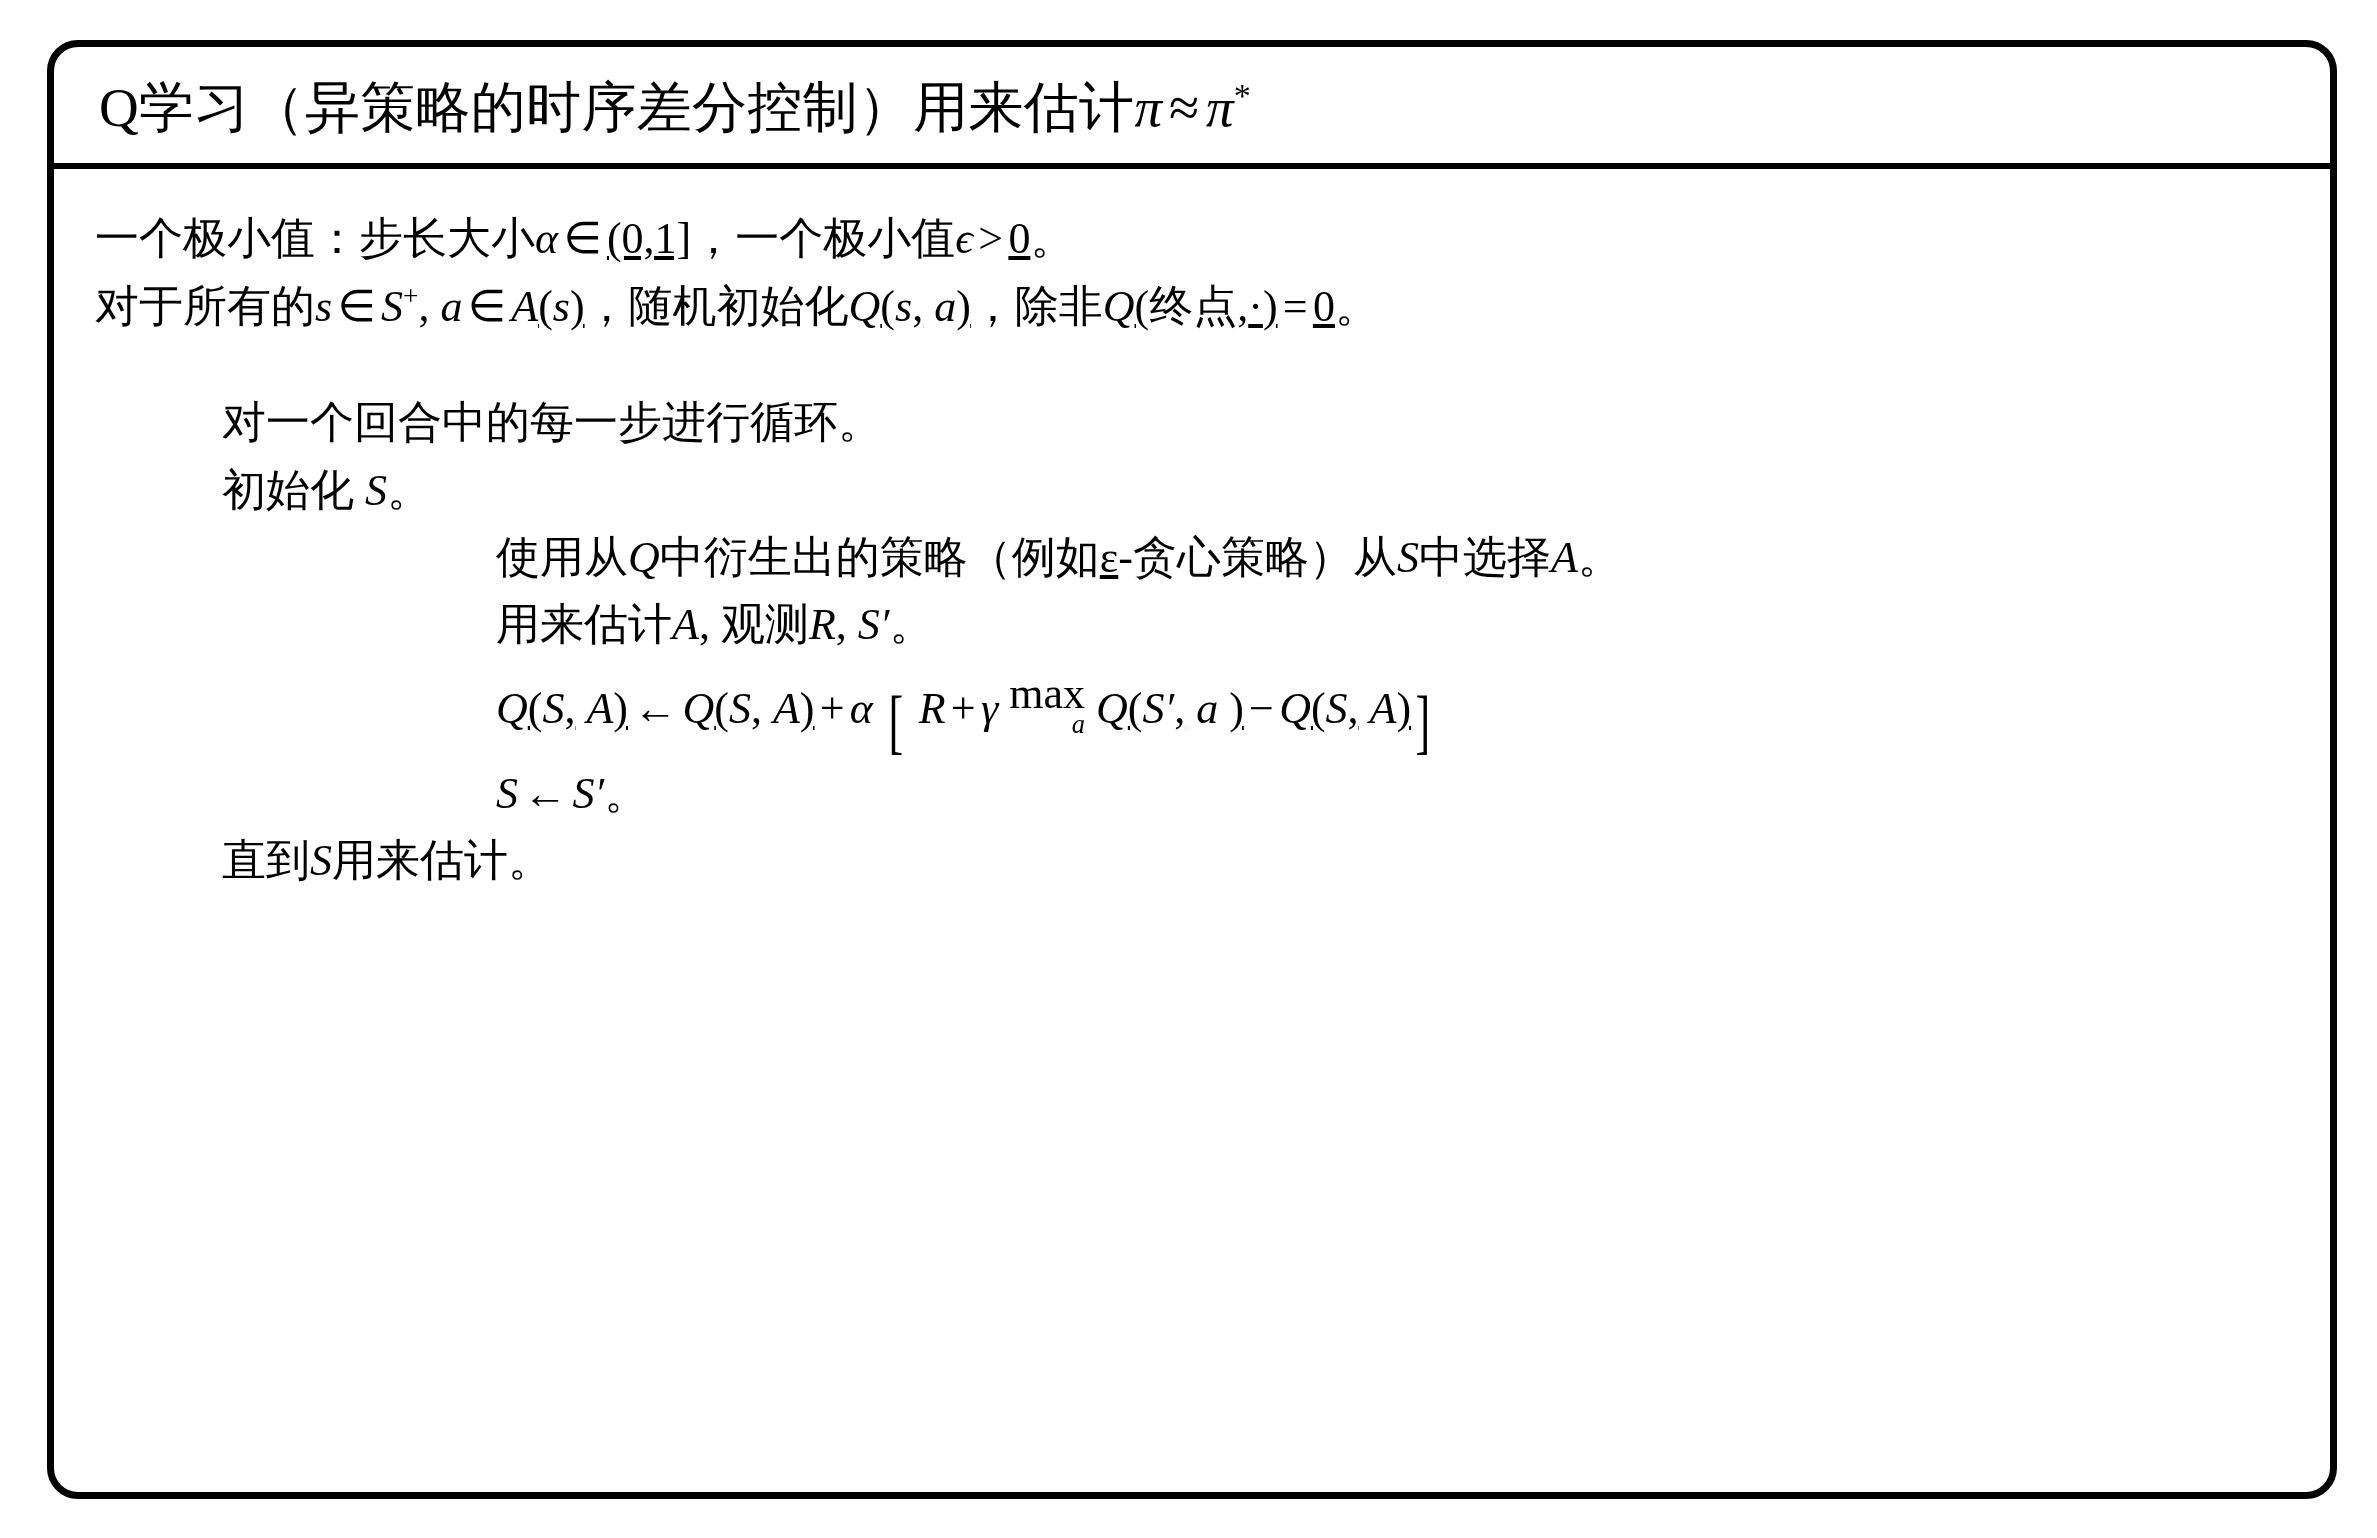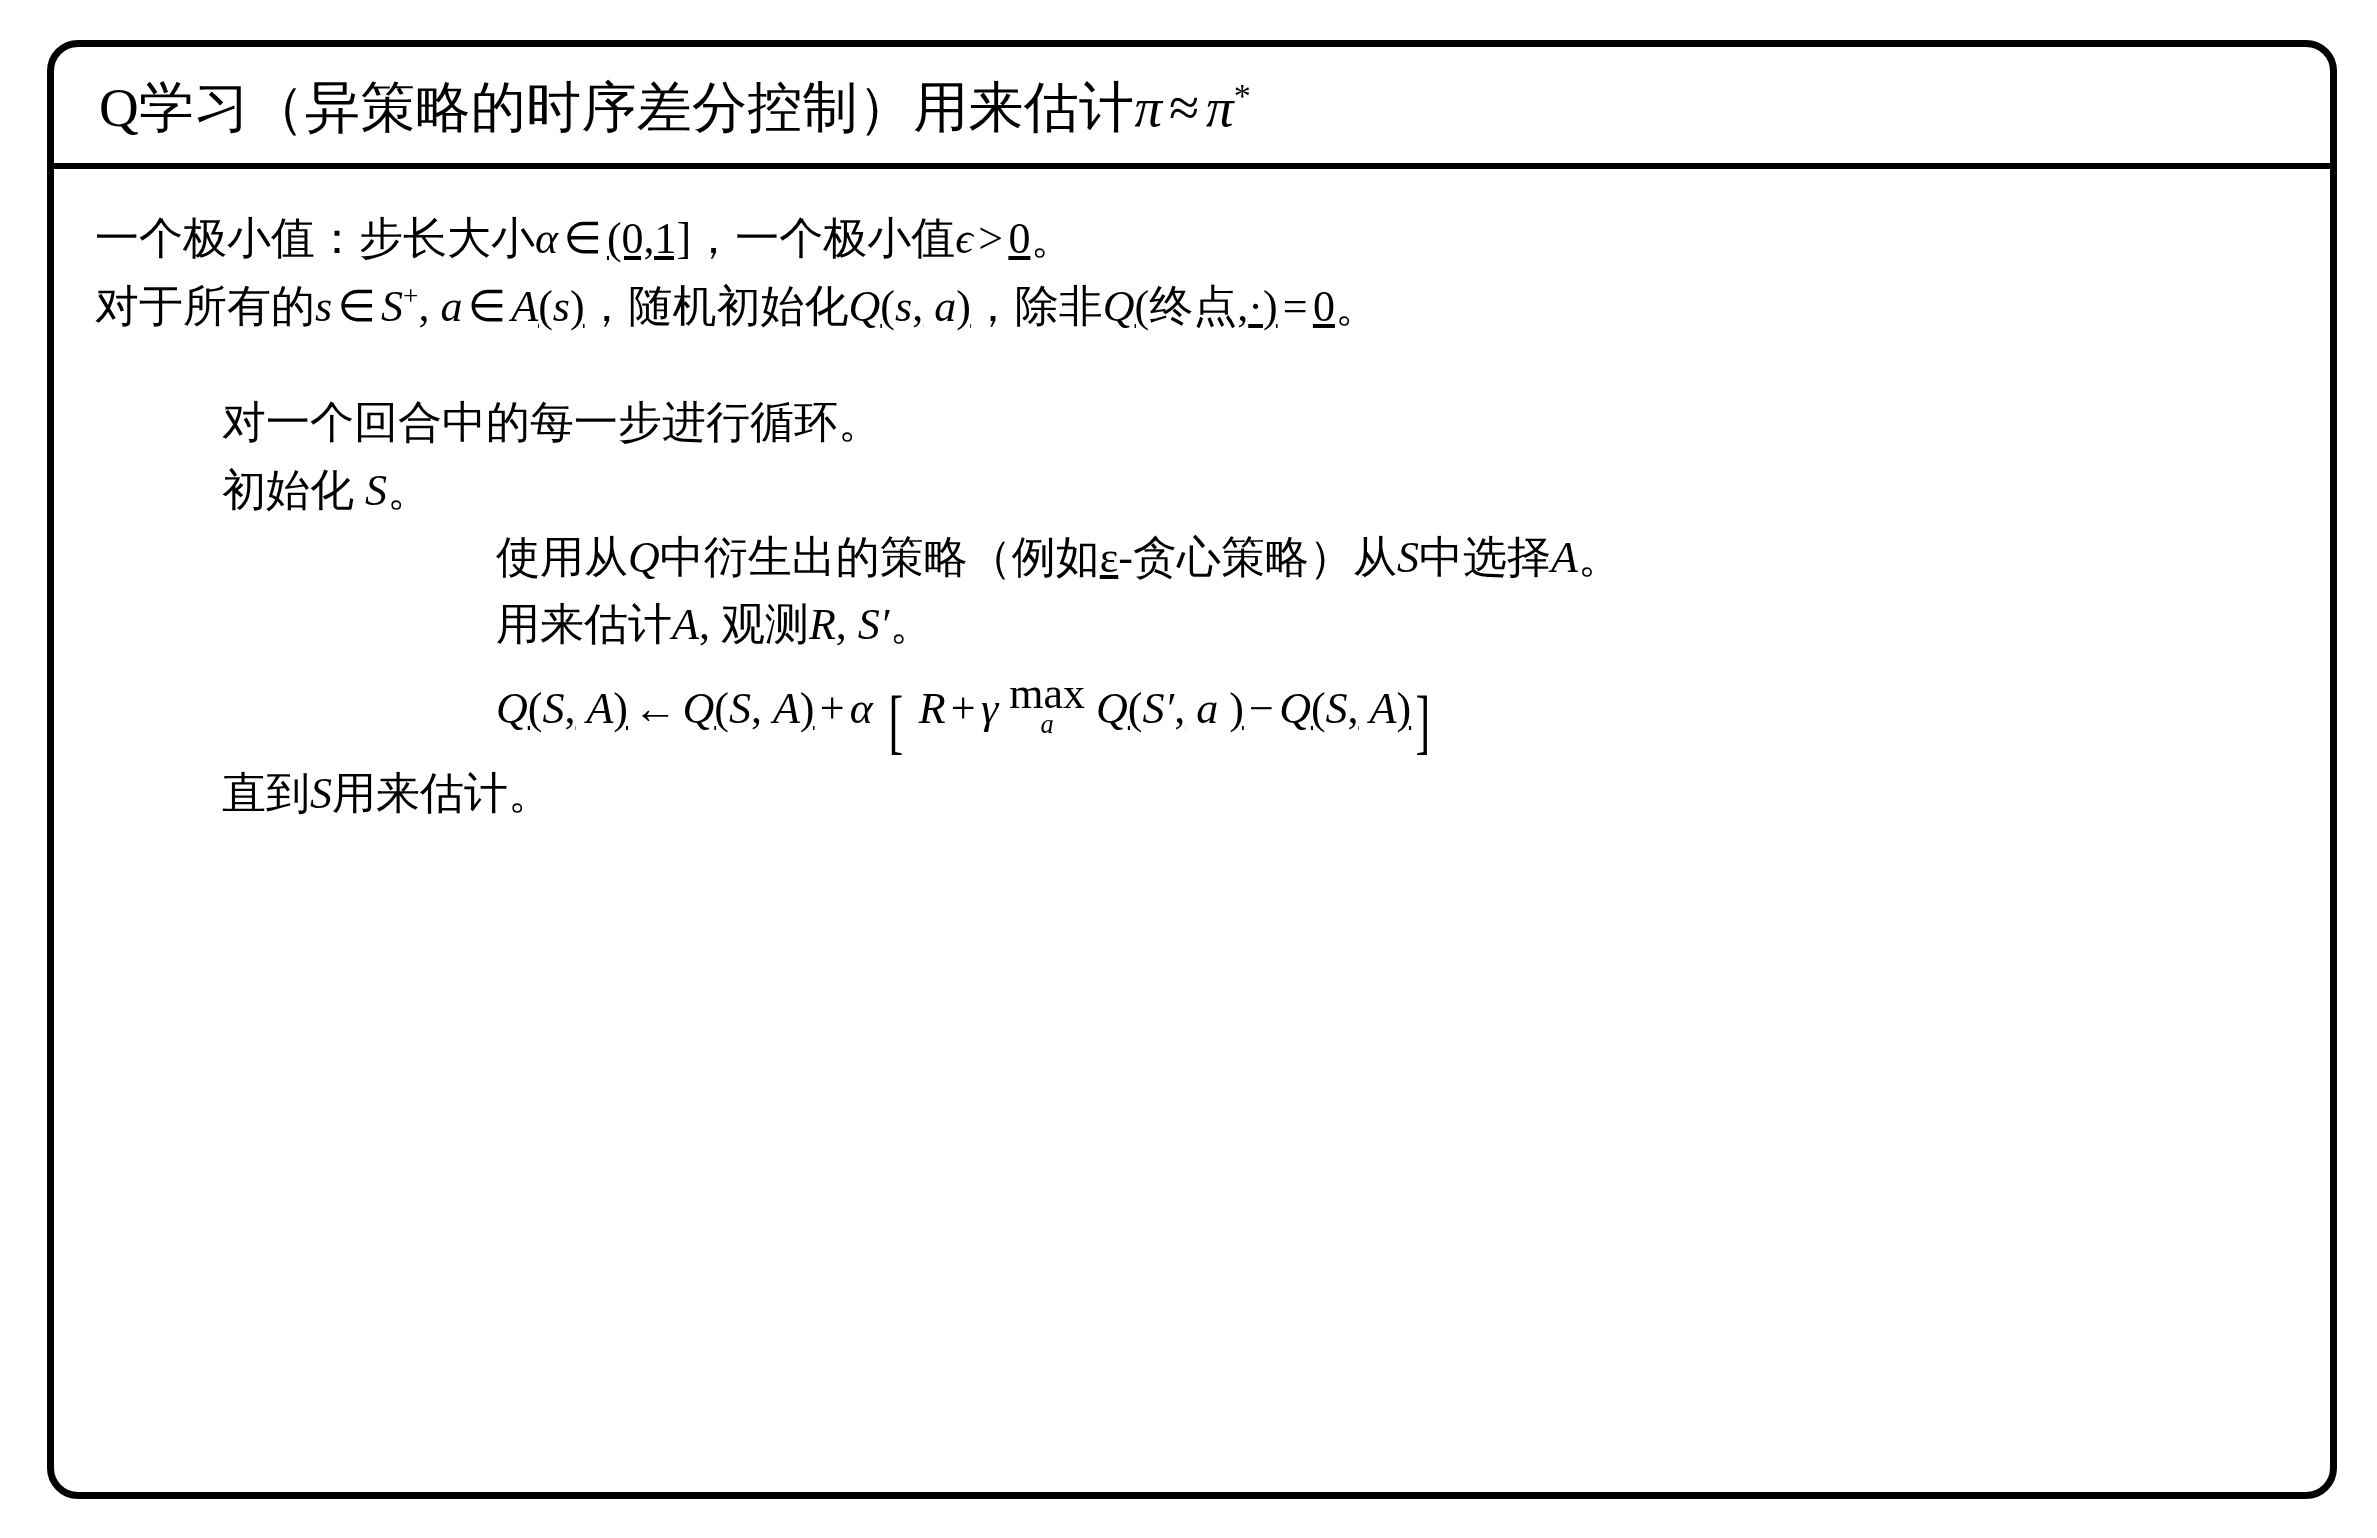--- a/index.html
+++ b/index.html
@@ -99,21 +99,21 @@
     font-size: 1.62em;
     font-style: normal;
     vertical-align: -0.30em;
     line-height: 0.82;
     font-weight: 300;
     transform: scaleX(0.62);
   }
 
   .maxstack {
     display: inline-block;
-    text-align: center;
+    text-align: right;
     vertical-align: -0.22em;
     line-height: 0.96;
     font-style: normal;
   }
   .maxstack .mx { display: block; font-size: 1em; font-style: normal; }
   .maxstack .mv { display: block; font-size: 0.60em; font-style: italic; margin-top: -0.12em; }
 
   .nb { white-space: nowrap; }
 </style>
 </head>
@@ -157,20 +157,23 @@
       <div class="line indent-2">
         <span>用来估计</span><span class="mi">A</span><span>, 观测</span><span class="mi">R</span><span class="mu">,</span>&nbsp;<span class="mi">S</span><span class="mi">′</span><span>。</span>
       </div>
 
       <div class="mathline indent-2">
         <span class="nb">
           <span class="mi">Q</span><span class="mu">(</span><span class="mi">S</span><span class="mu">,</span>&nbsp;<span class="mi">A</span><span class="mu">)</span><span class="op">←</span><span class="mi">Q</span><span class="mu">(</span><span class="mi">S</span><span class="mu">,</span>&nbsp;<span class="mi">A</span><span class="mu">)</span><span class="op">+</span><span class="mi">α</span>&nbsp;<span class="bigbracket">[</span>&nbsp;<span class="mi">R</span><span class="op">+</span><span class="mi">γ</span>&nbsp;<span class="maxstack"><span class="mx">max</span><span class="mv">a</span></span>&nbsp;<span class="mi">Q</span><span class="mu">(</span><span class="mi">S</span><span class="mi">′</span><span class="mu">,</span>&nbsp;<span class="mi">a</span>&nbsp;<span class="mu">)</span><span class="op">−</span><span class="mi">Q</span><span class="mu">(</span><span class="mi">S</span><span class="mu">,</span>&nbsp;<span class="mi">A</span><span class="mu">)</span><span class="bigbracket">]</span>
         </span>
       </div>
 
+      <div class="line indent-2">
+        <span class="mi">S</span><span class="op">←</span><span class="mi">S</span><span class="mi">′</span><span>。</span>
+      </div>
 
       <div class="line indent-1">
         <span>直到</span><span class="mi">S</span><span>用来估计。</span>
       </div>
 
     </div>
   </div>
 </div>
 
 

